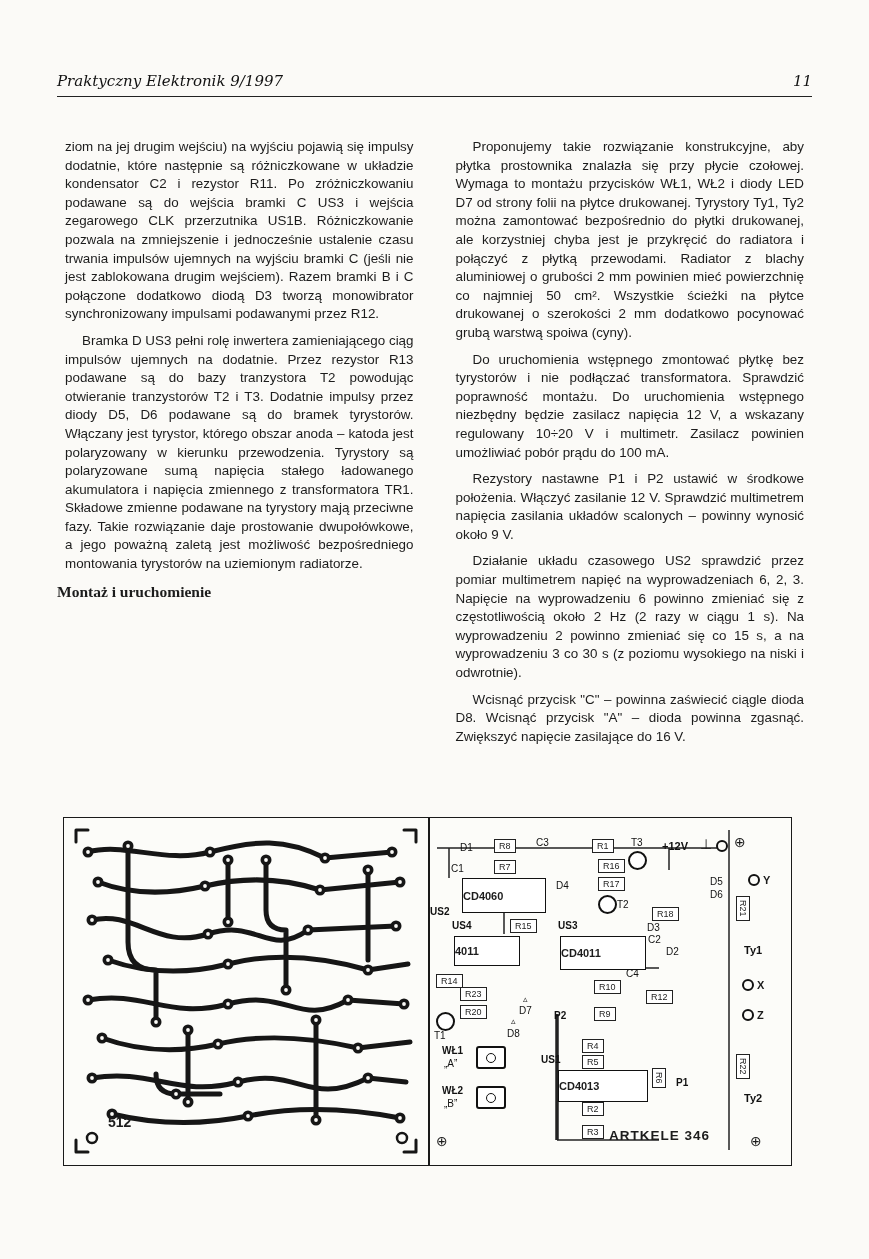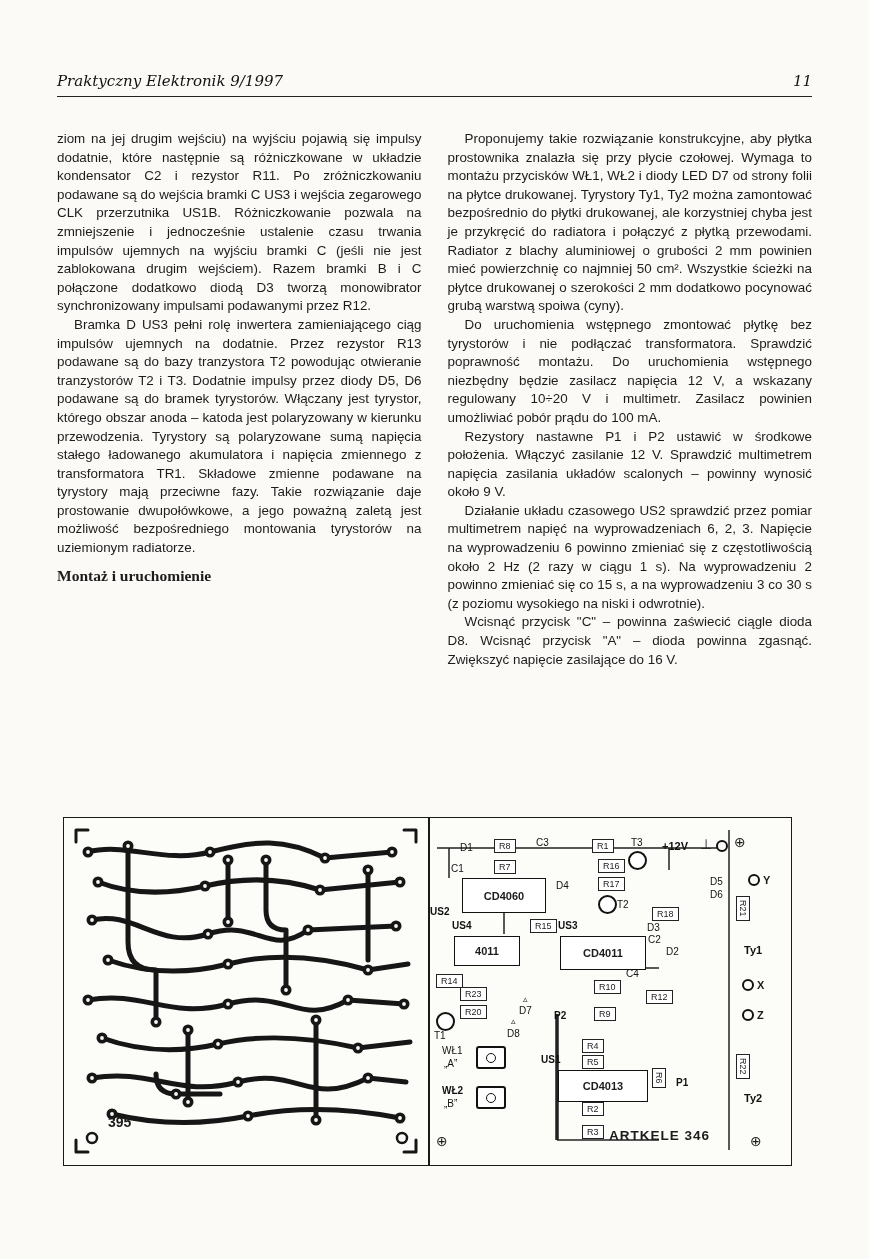--- a/index.html
+++ b/index.html
@@ -7,40 +7,40 @@
         font-family:"Liberation Sans",sans-serif;overflow:hidden;margin:0 auto;}
 
   
   .hdr{position:absolute;top:72px;left:57px;right:57px;display:flex;
        justify-content:space-between;font:italic 15px "DejaVu Serif",serif;color:#111;}
   .rule{position:absolute;top:96px;left:57px;right:57px;border-top:1.6px solid #222;}
 
   
   .cols{position:absolute;top:130px;left:57px;width:755px;display:flex;gap:26px;}
   .col{flex:1;text-align:justify;font-size:13.4px;line-height:18.6px;}
-  .col p{margin:0;text-indent:17px;}
+  .col p{margin:8px;text-indent:17px;}
   .col p.first{text-indent:0;}
   .col h3{font:bold 15.5px "Liberation Serif",serif;margin:9px 0 5px;text-indent:0;}
 
   
   .fig{position:absolute;left:63px;top:817px;width:727px;height:347px;
        border:1.6px solid #1a1a1a;background:#fcfcf9;}
   .divider{position:absolute;left:364px;top:0;width:1.5px;height:100%;background:#1a1a1a;}
   .pcbnum{position:absolute;left:44px;top:296px;font:bold 14px "Liberation Sans",sans-serif;}
   .cap{position:absolute;top:1180px;left:0;width:100%;text-align:center;
        font:bold 12.5px "Liberation Serif",serif;}
 
   
   .cl{position:absolute;font:10px "Liberation Sans",sans-serif;color:#111;white-space:nowrap;}
   .rb{position:absolute;font:9px "Liberation Sans",sans-serif;border:1.2px solid #222;
       padding:1px 4px;background:#fff;white-space:nowrap;line-height:10px;}
   .rbv{position:absolute;font:9px "Liberation Sans",sans-serif;border:1.2px solid #222;
       padding:3px 1px;background:#fff;writing-mode:vertical-rl;line-height:10px;}
   .icb{position:absolute;border:1.6px solid #111;background:#fff;display:flex;
-       align-items:center;justify-content:center;font:bold 11px "Liberation Sans",sans-serif;}
+       align-items:center;font:bold 11px "Liberation Sans",sans-serif;}
   .tr{position:absolute;width:15px;height:15px;border:2px solid #111;border-radius:50%;background:#fff;}
   .btn{position:absolute;width:26px;height:19px;border:2px solid #111;border-radius:3px;
        display:flex;align-items:center;justify-content:center;background:#fff;}
   .btn i{width:8px;height:8px;border:1.6px solid #111;border-radius:50%;display:block;}
   .term{position:absolute;display:flex;align-items:center;gap:3px;
         font:bold 11px "Liberation Sans",sans-serif;}
   .term i{width:8px;height:8px;border:2px solid #111;border-radius:50%;display:block;}
   .mk{position:absolute;font:14px "DejaVu Sans",sans-serif;}
   .dtri{position:absolute;font:9px "DejaVu Sans",sans-serif;}
   .brand{position:absolute;font:bold 13.5px "Liberation Sans",sans-serif;letter-spacing:1px;}
@@ -136,21 +136,21 @@
         <use href="#pad" x="216" y="166"></use>
       <use href="#pad" x="298" y="46"></use>
         <use href="#pad" x="118" y="206"></use>
         <use href="#pad" x="118" y="278"></use>
       <use href="#pad" x="246" y="196"></use>
         <use href="#pad" x="246" y="296"></use>
         <use href="#pad" x="158" y="36"></use>
       <use href="#pad" x="158" y="98"></use>
         <use href="#pad" x="106" y="270"></use>
     </svg>
-    <span class="pcbnum">395</span>
+    <span class="pcbnum">512</span>
 
     <div class="divider"></div>
 
     <svg style="position:absolute;left:365px;top:0;" width="362" height="347" viewBox="0 0 362 347" fill="none" stroke="#222" stroke-width="1.5">
       <path d="M8,30 H288"></path>
       <path d="M240,30 V52"></path>
       <path d="M128,196 V322" stroke-width="3.5"></path>
       <path d="M300,12 V332"></path>
       <path d="M75,95 V116"></path>
       <path d="M20,30 V60"></path>
@@ -183,21 +183,21 @@
     <span class="term" style="left:684px;top:56px">
         <i></i>
         <b>Y</b>
       </span>
 
     <div class="icb" style="left:398px;top:60px;width:82px;height:33px">
       <span>CD4060</span>
     </div>
     <span class="cl" style="left:366px;top:88px;font-weight:bold">US2</span>
     <span class="cl" style="left:388px;top:102px;font-weight:bold">US4</span>
-    <span class="rb" style="left:466px;top:101px">R15</span>
+    <span class="rb" style="left:446px;top:101px">R15</span>
     <span class="cl" style="left:494px;top:102px;font-weight:bold">US3</span>
     <span class="rb" style="left:588px;top:89px">R18</span>
     <span class="cl" style="left:583px;top:104px">D3</span>
     <span class="rbv" style="left:672px;top:78px">R21</span>
     <span class="cl" style="left:680px;top:126px;font-weight:bold;font-size:11px">Ty1</span>
 
     <div class="icb" style="left:390px;top:118px;width:64px;height:28px">
       <span>4011</span>
     </div>
     <div class="icb" style="left:496px;top:118px;width:84px;height:32px">
@@ -224,21 +224,21 @@
     <span class="term" style="left:678px;top:191px">
         <i></i>
         <b>Z</b>
       </span>
 
     <span class="tr" style="left:372px;top:194px"></span>
     <span class="cl" style="left:370px;top:212px">T1</span>
     <span class="dtri" style="left:447px;top:198px">▵</span>
     <span class="cl" style="left:443px;top:210px">D8</span>
 
-    <span class="cl" style="left:378px;top:227px;font-weight:normal">WŁ1</span>
+    <span class="cl" style="left:378px;top:227px;font-weight:bold">WŁ1</span>
     <span class="cl" style="left:380px;top:240px">„A”</span>
     <span class="btn" style="left:412px;top:228px">
         <i></i>
       </span>
     <span class="rb" style="left:518px;top:221px">R4</span>
     <span class="cl" style="left:477px;top:236px;font-weight:bold">US1</span>
     <span class="rb" style="left:518px;top:237px">R5</span>
 
     <div class="icb" style="left:494px;top:252px;width:88px;height:30px">
       <span>CD4013</span>

